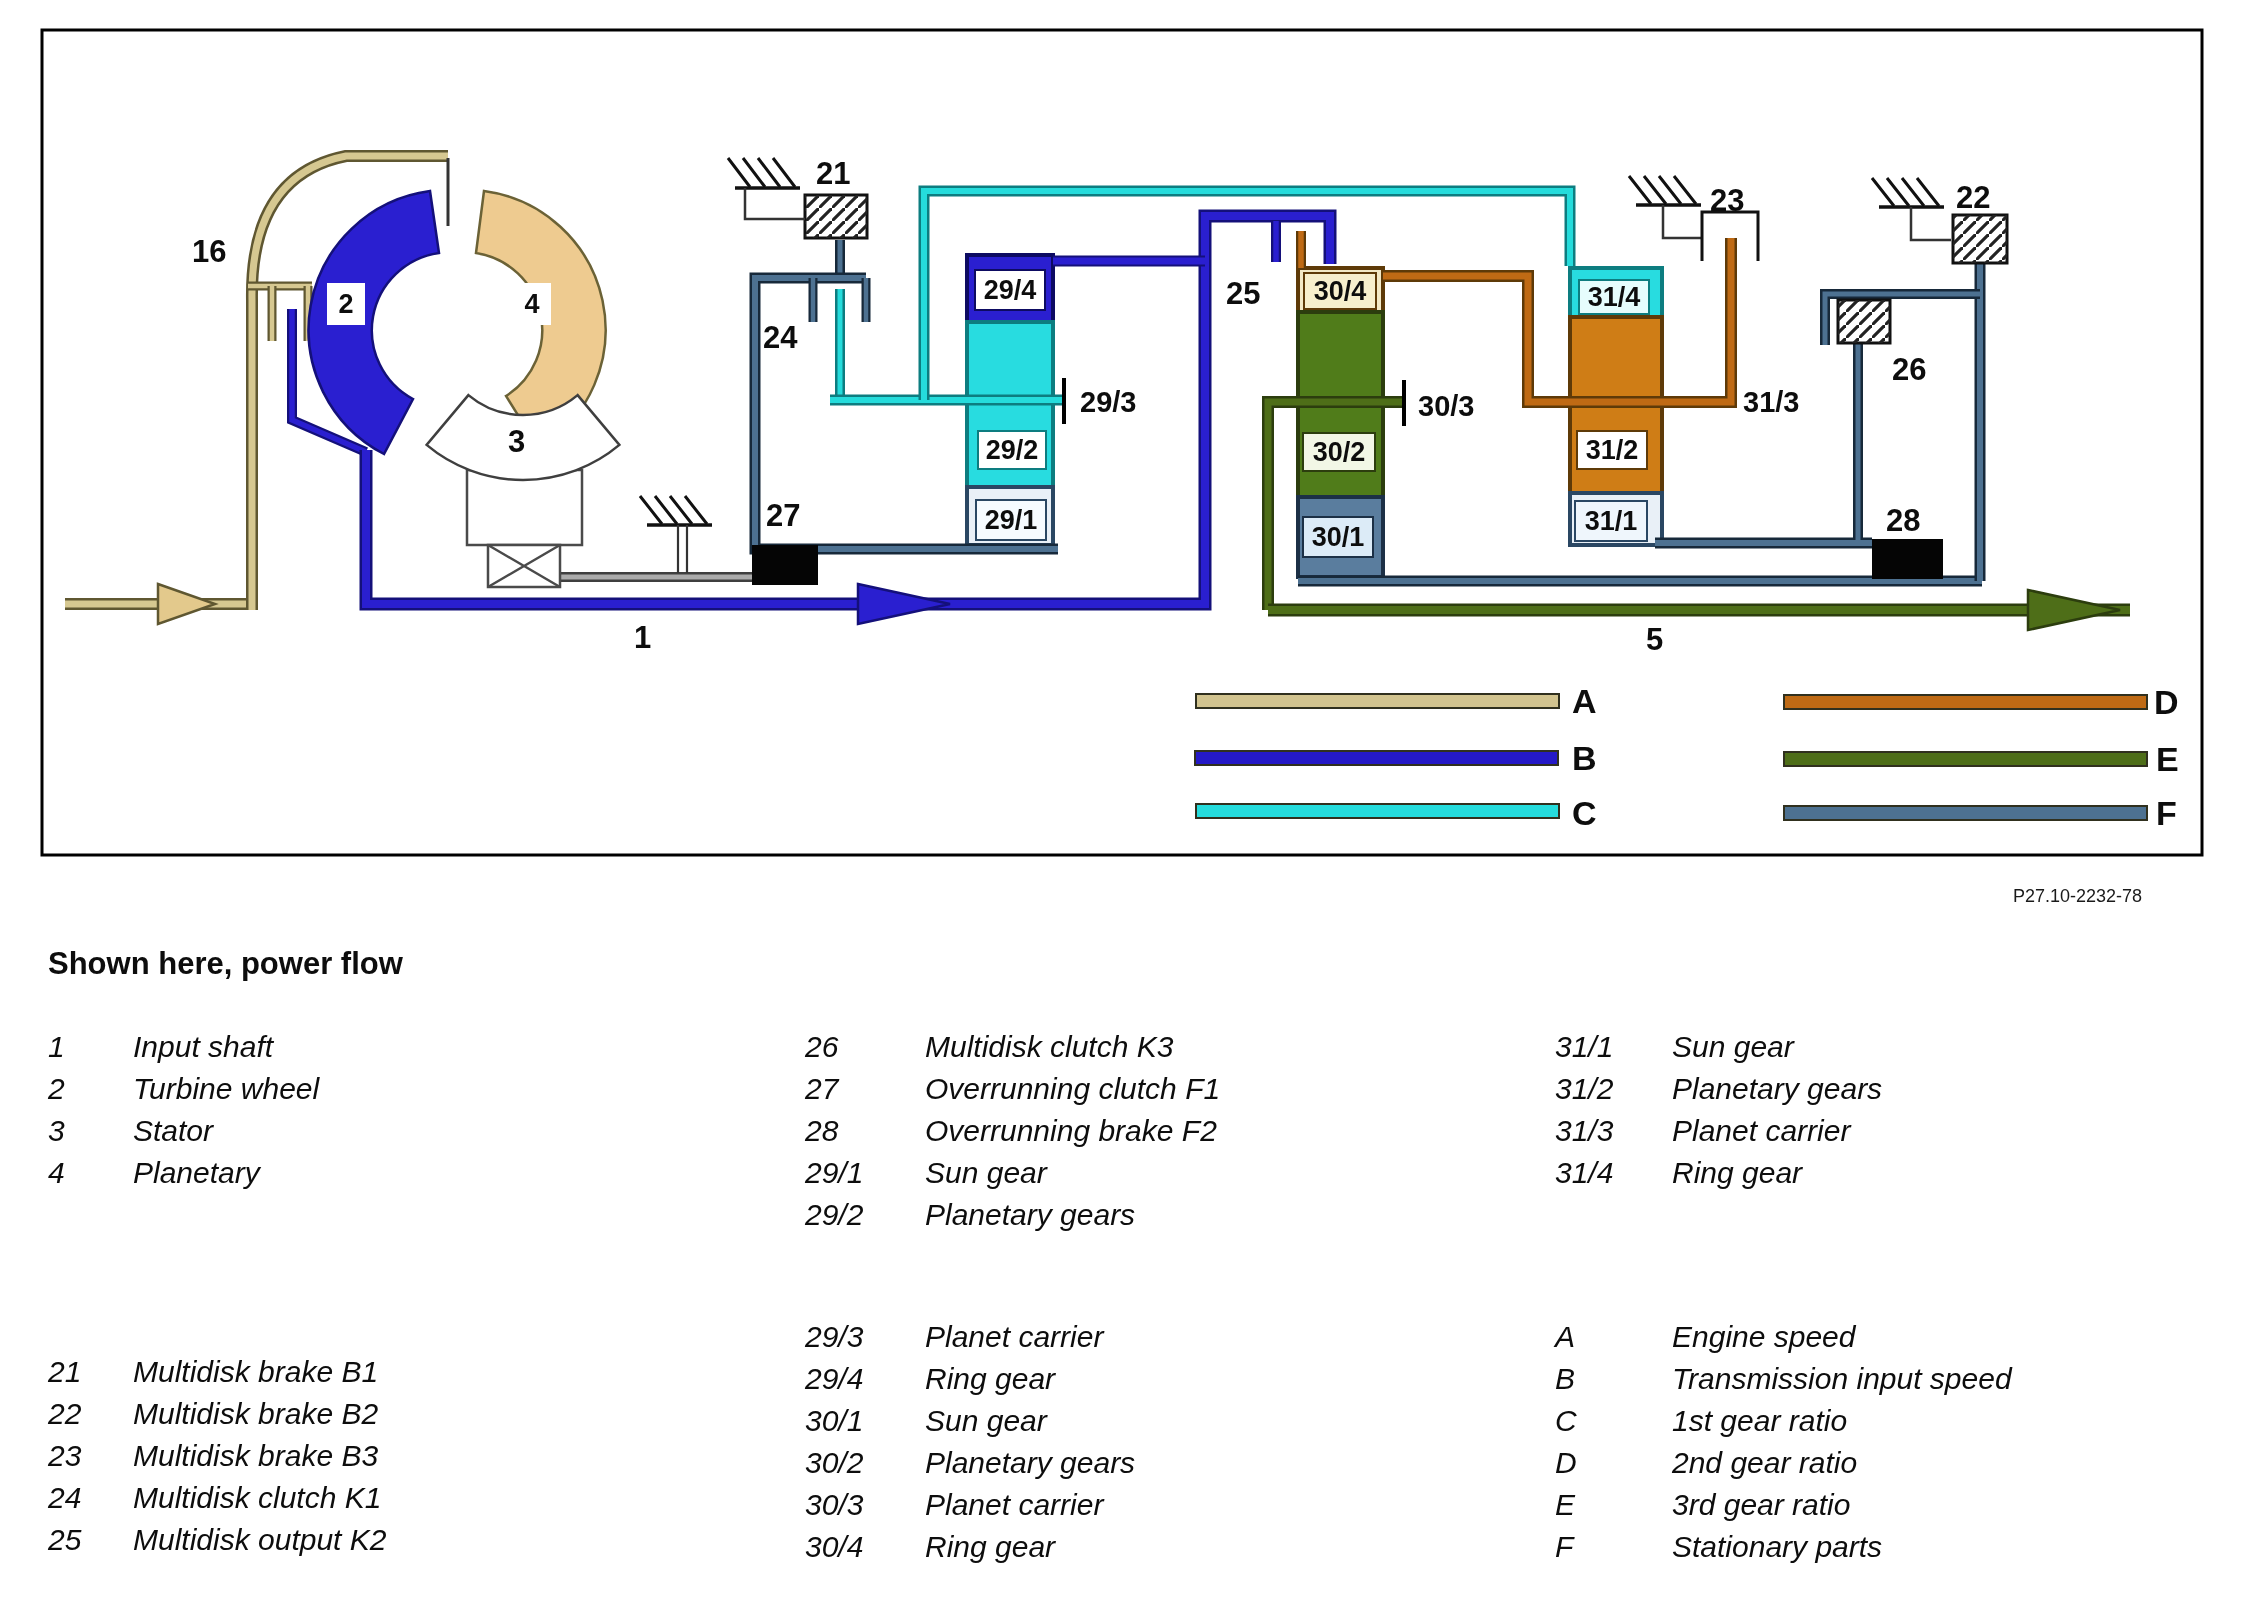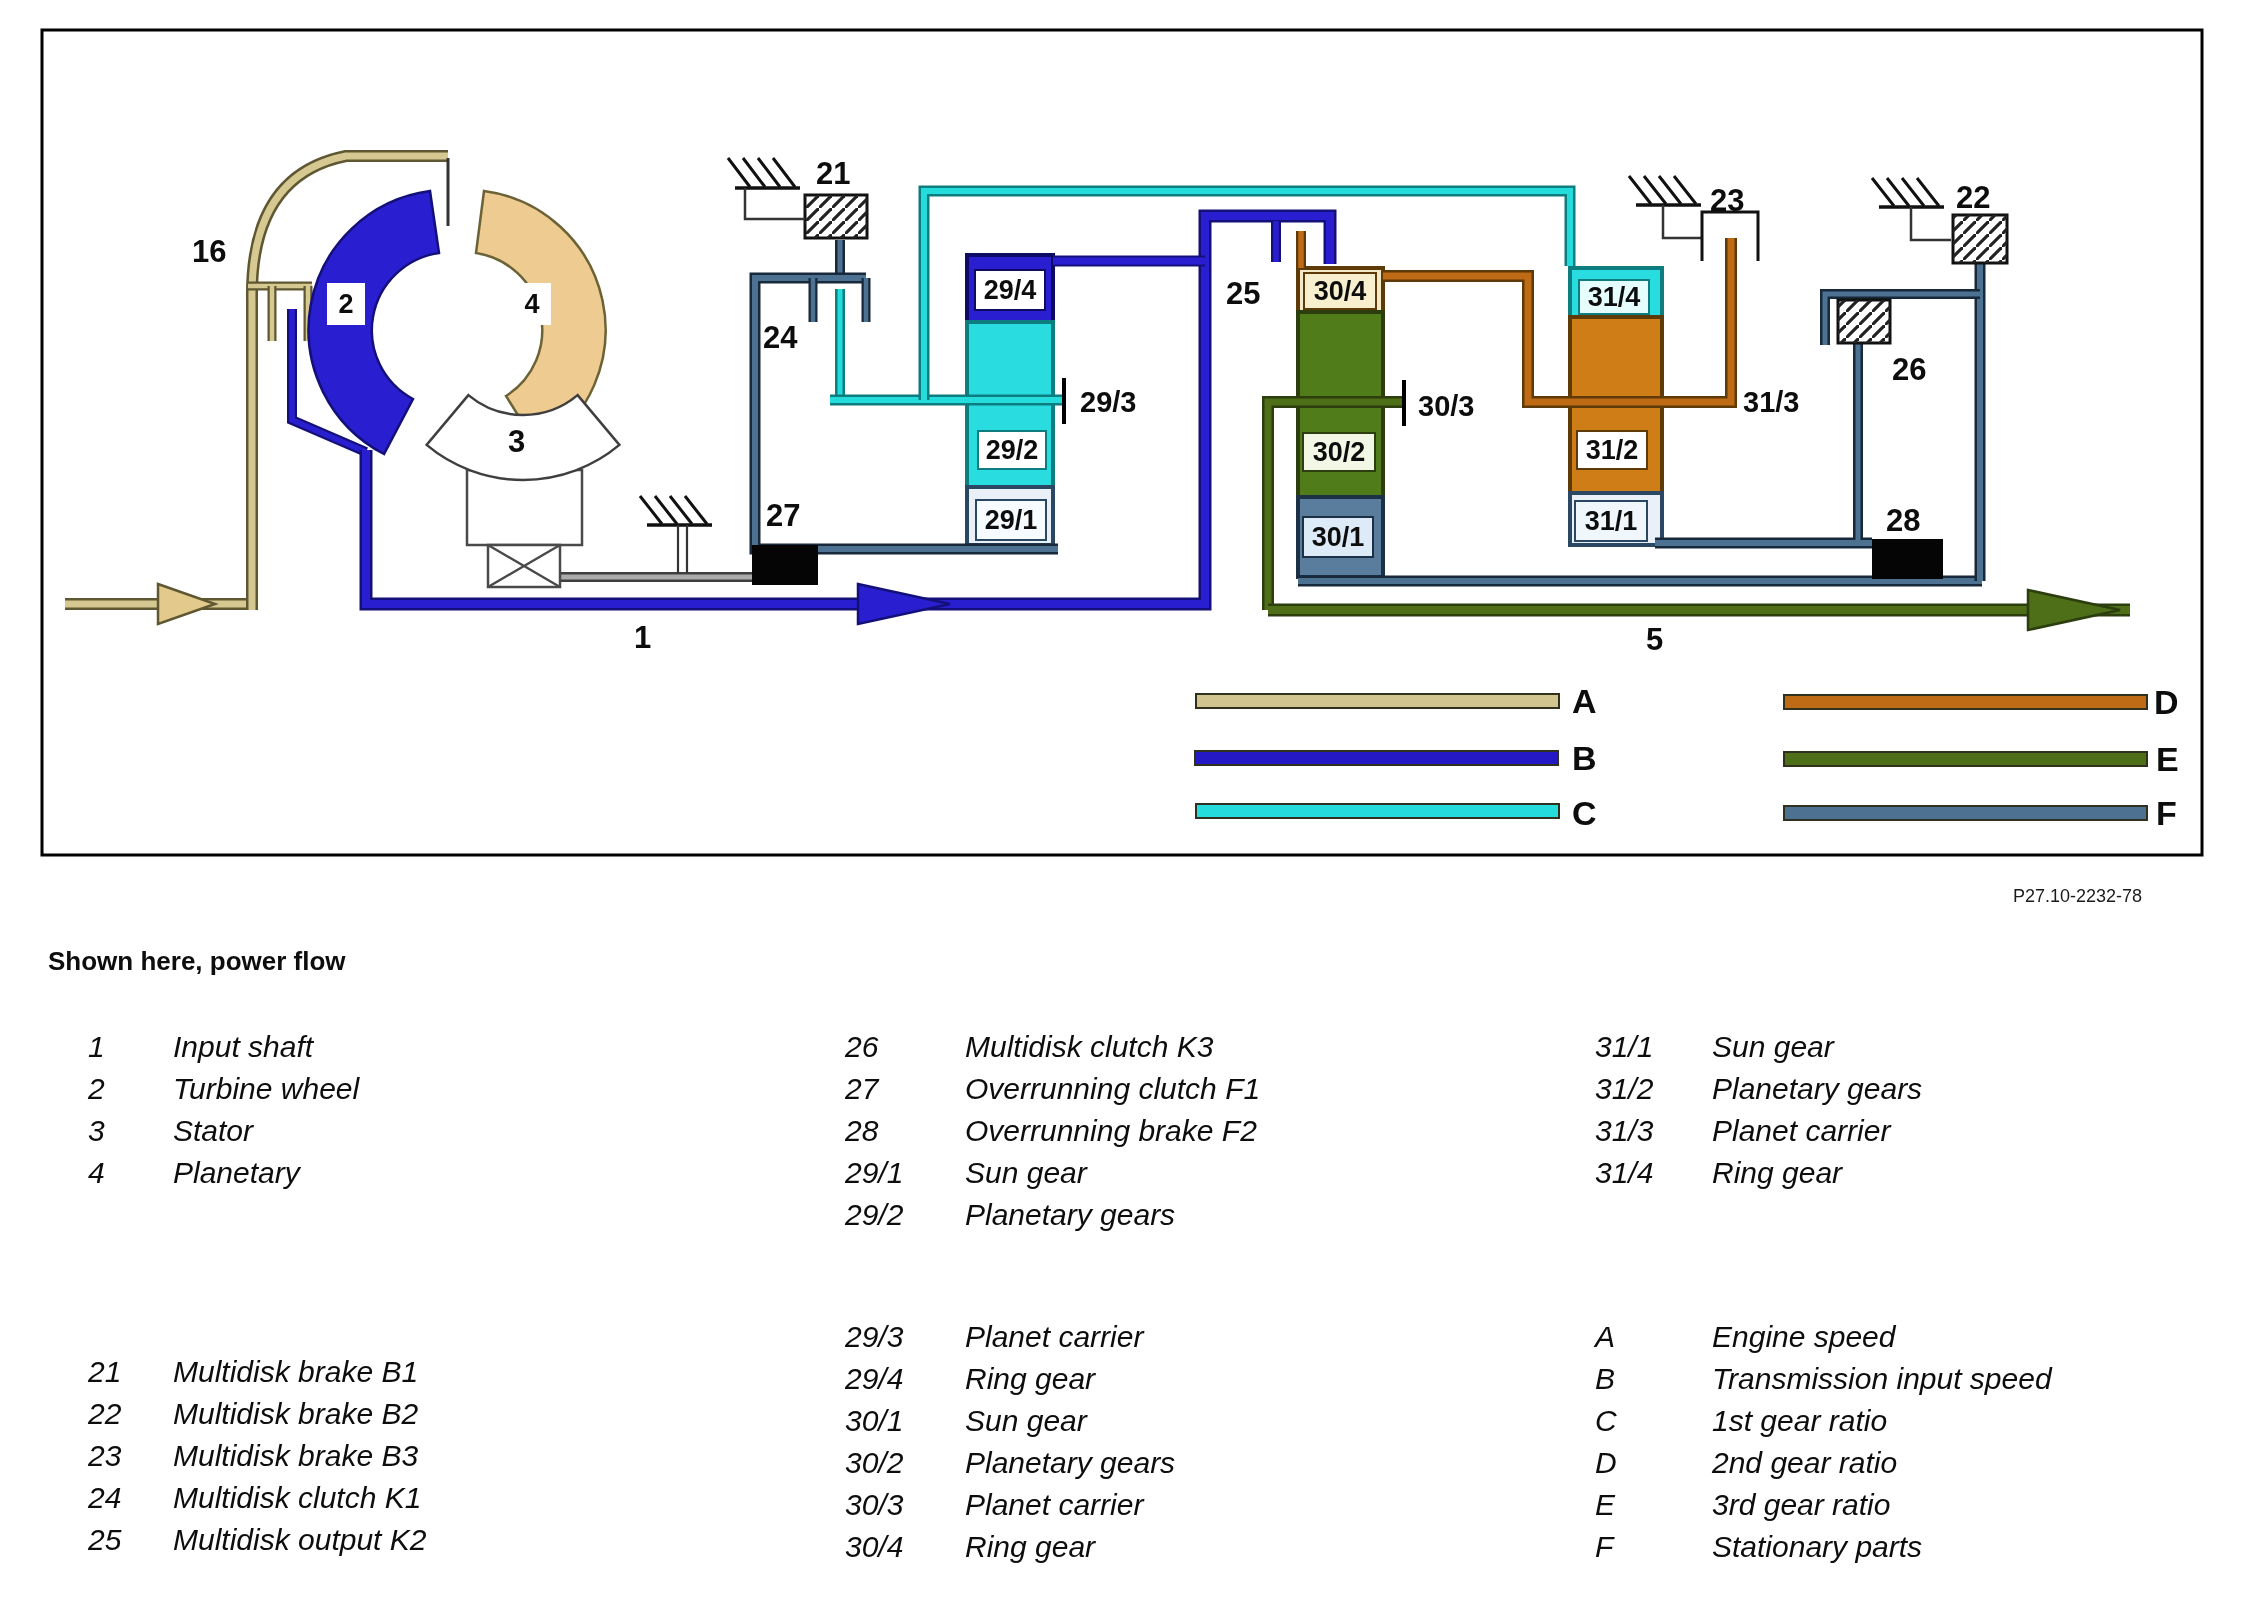--- a/index.html
+++ b/index.html
@@ -6,23 +6,23 @@
   .screen{position:relative;width:2241px;height:1612px;background:#ffffff;
           font-family:"Liberation Sans", sans-serif;color:#111;overflow:hidden;}
   svg.diagram{position:absolute;left:0;top:0;}
   .dlabel{position:absolute;font-weight:bold;font-size:31px;color:#0d0d0d;white-space:nowrap;}
   .dlabel.small{font-size:29px;}
   .lbox{position:absolute;display:flex;align-items:center;justify-content:center;
         font-weight:bold;font-size:27px;color:#0d0d0d;background:#fff;box-sizing:border-box;}
   .legend-letter{position:absolute;font-weight:bold;font-size:34px;color:#0d0d0d;}
   .legend-bar{position:absolute;height:16px;width:365px;border:2px solid #30301e;box-sizing:border-box;}
   .pcode{position:absolute;left:1790px;top:886px;width:352px;text-align:right;font-size:18px;color:#1a1a1a;}
-  .caption{position:absolute;left:48px;top:946px;font-size:26px;font-weight:bold;color:#0d0d0d;}
+  .caption{position:absolute;left:48px;top:946px;font-size:31px;font-weight:bold;color:#0d0d0d;}
   .plist{position:absolute;font-size:30px;font-style:italic;color:#0d0d0d;}
-  .plist .row{height:42px;line-height:42px;white-space:nowrap;margin-left:40px;}
+  .plist .row{height:42px;line-height:42px;white-space:nowrap;}
   .plist .num{display:inline-block;}
   .c1 .num{width:85px;}
   .c2 .num{width:120px;}
   .c3 .num{width:117px;}
 </style>
 </head>
 <body>
 
 <div class="screen">
 

